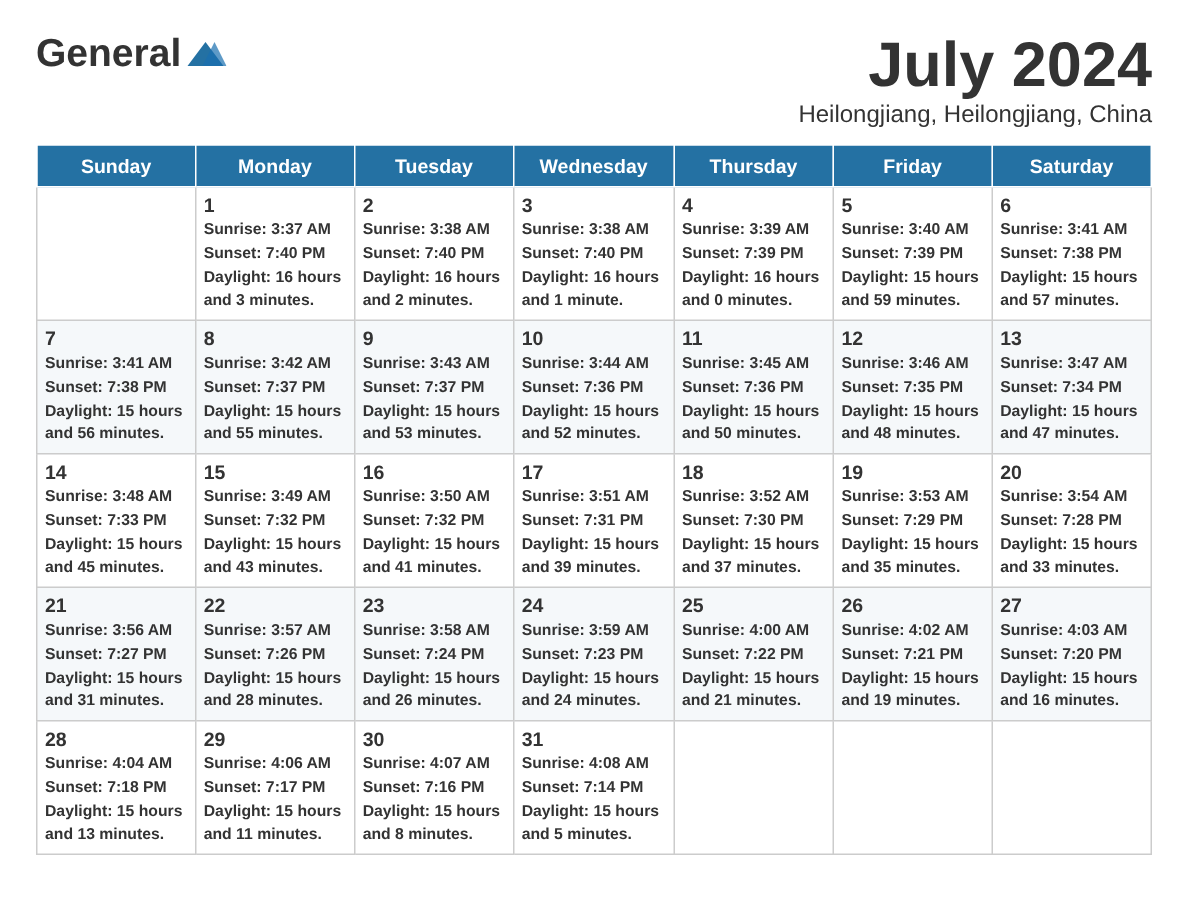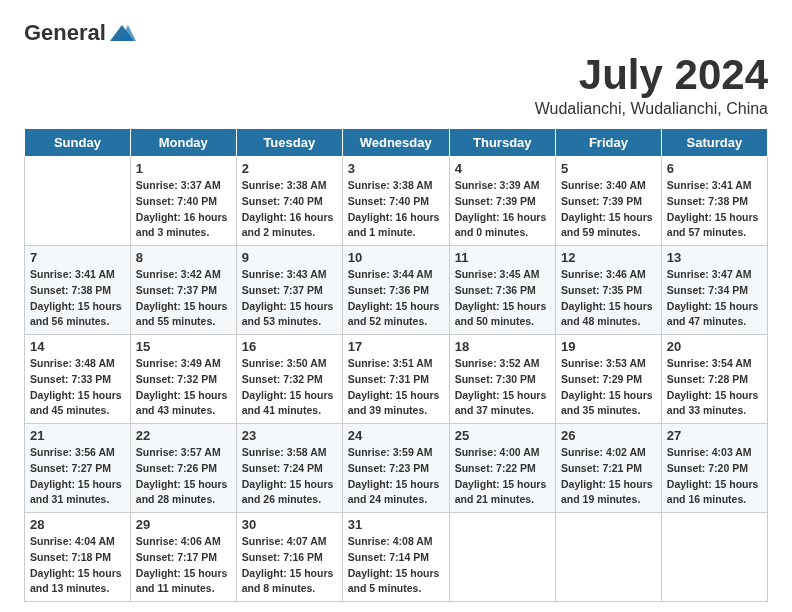--- a/index.html
+++ b/index.html
@@ -1,25 +1,25 @@
 <!DOCTYPE html>
 <html><head>
   <meta charset="utf-8">
   <style>
     * { box-sizing: border-box; margin: 0; padding: 0; }
     body { font-family: Arial, sans-serif; background: #fff; width: 792px; min-height: 612px; }
     .page { width: 792px; padding: 20px 24px; }
     .header { display: flex; justify-content: space-between; align-items: flex-start; margin-bottom: 10px; }
     .logo { display: flex; flex-direction: column; }
     .logo-text { display: flex; align-items: center; }
-    .logo-general { font-size: 22px; font-weight: bold; color: #333; }
+    .logo-general { font-size: 26px; font-weight: bold; color: #333; }
     .logo-blue { font-size: 22px; font-weight: bold; color: #1a6faf; }
     .logo-icon { width: 28px; height: 20px; margin-left: 2px; }
     .title-block { text-align: right; }
-    .month-title { font-size: 42px; font-weight: bold; color: #333; line-height: 1.1; margin-top: 32px; }
+    .month-title { font-size: 42px; font-weight: bold; color: #333; line-height: 1.1; }
     .location { font-size: 16px; color: #333; margin-top: 2px; }
     .calendar { width: 100%; border-collapse: collapse; }
     .calendar th { background: #2471a3; color: #ffffff; text-align: center; padding: 6px 4px; font-size: 13px; border: 1px solid #fff; }
     .calendar td { border: 1px solid #ccc; vertical-align: top; padding: 4px 5px; width: 108px; min-height: 80px; font-size: 10.5px; color: #333; background: #fff; }
     .calendar tr:nth-child(even) td { background: #f5f8fa; }
     .day-num { font-weight: bold; font-size: 13px; display: block; margin-bottom: 2px; }
     .day-info { font-size: 10.5px; line-height: 1.5; color: #333; font-weight: bold; }
     .empty-cell { background: #fff !important; }
   </style>
 </head>
@@ -31,21 +31,21 @@
       <div class="logo-text">
         <span class="logo-general">General</span>
         <svg class="logo-icon" viewBox="0 0 28 20" xmlns="http://www.w3.org/2000/svg">
           <polygon points="14,2 26,18 2,18" fill="#2471a3"></polygon>
           <polygon points="20,2 28,18 12,18" fill="#1a6faf" opacity="0.7"></polygon>
         </svg>
       </div>
     </div>
     <div class="title-block">
       <div class="month-title">July 2024</div>
-      <div class="location">Wudalianchi, Wudalianchi, China</div>
+      <div class="location">Heilongjiang, Heilongjiang, China</div>
     </div>
   </div>
 
   <table class="calendar">
     <thead>
       <tr>
       <th>Sunday</th>
           <th>Monday</th>
           <th>Tuesday</th>
           <th>Wednesday</th>

